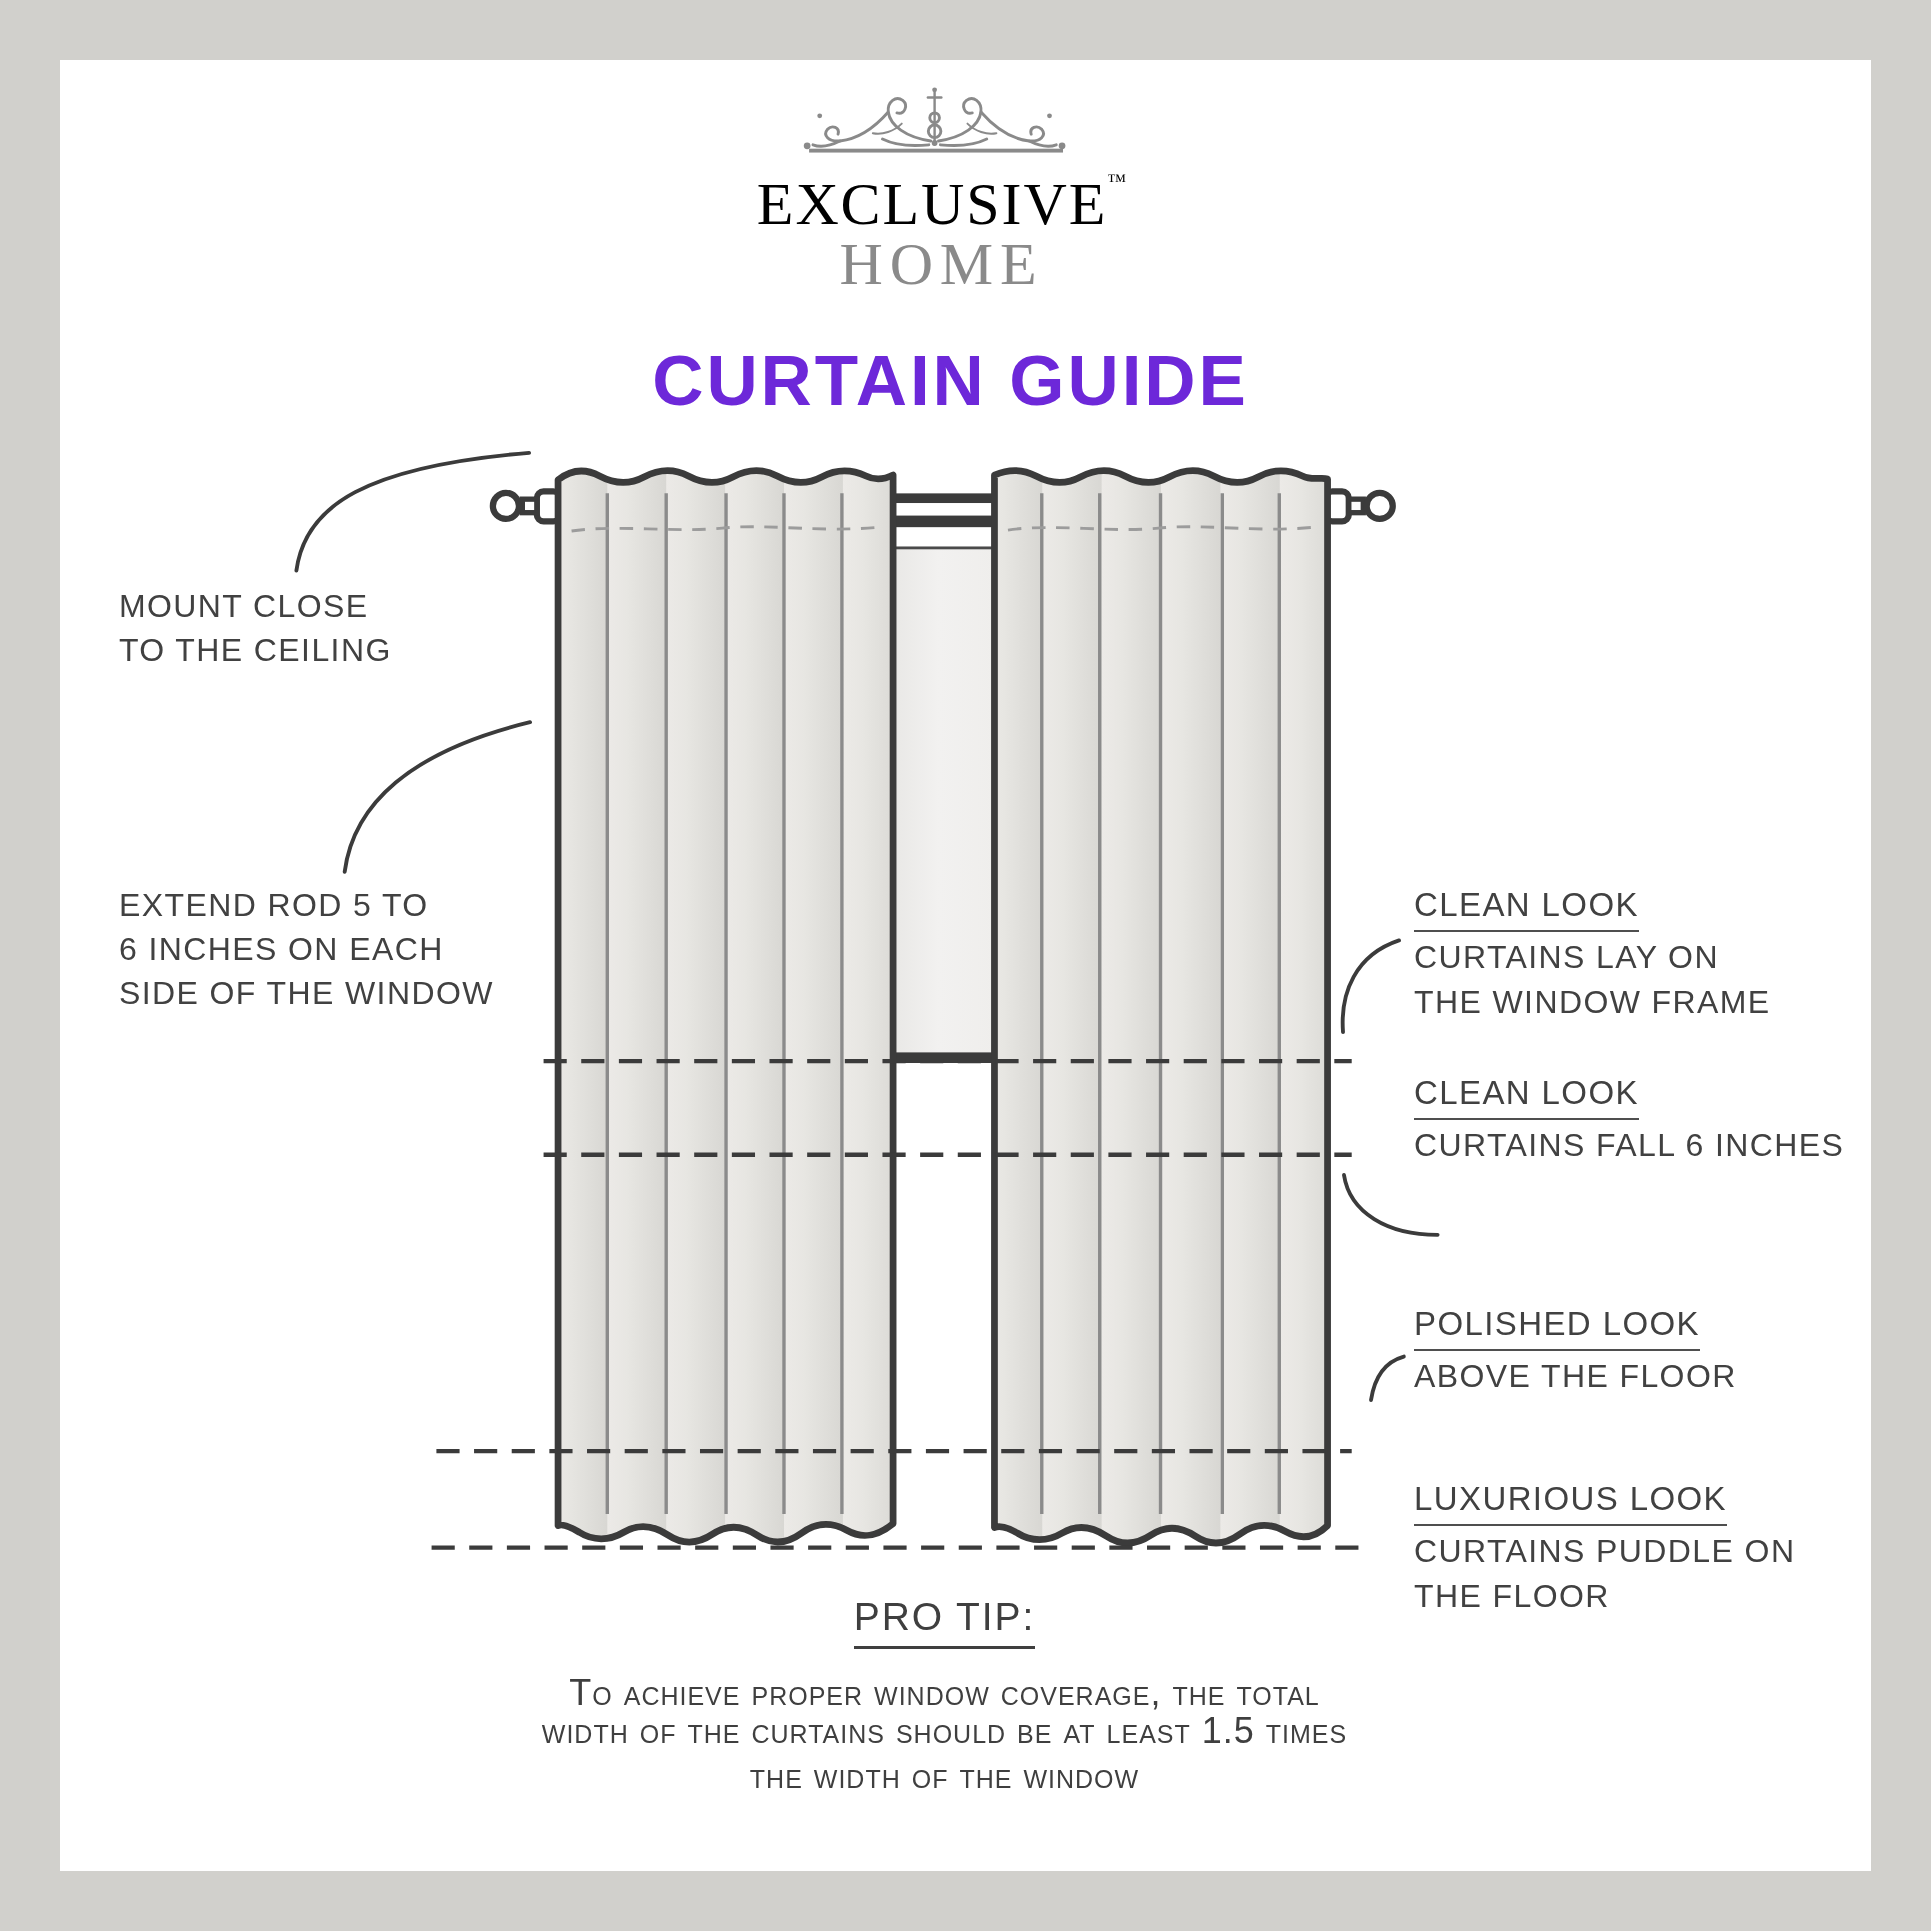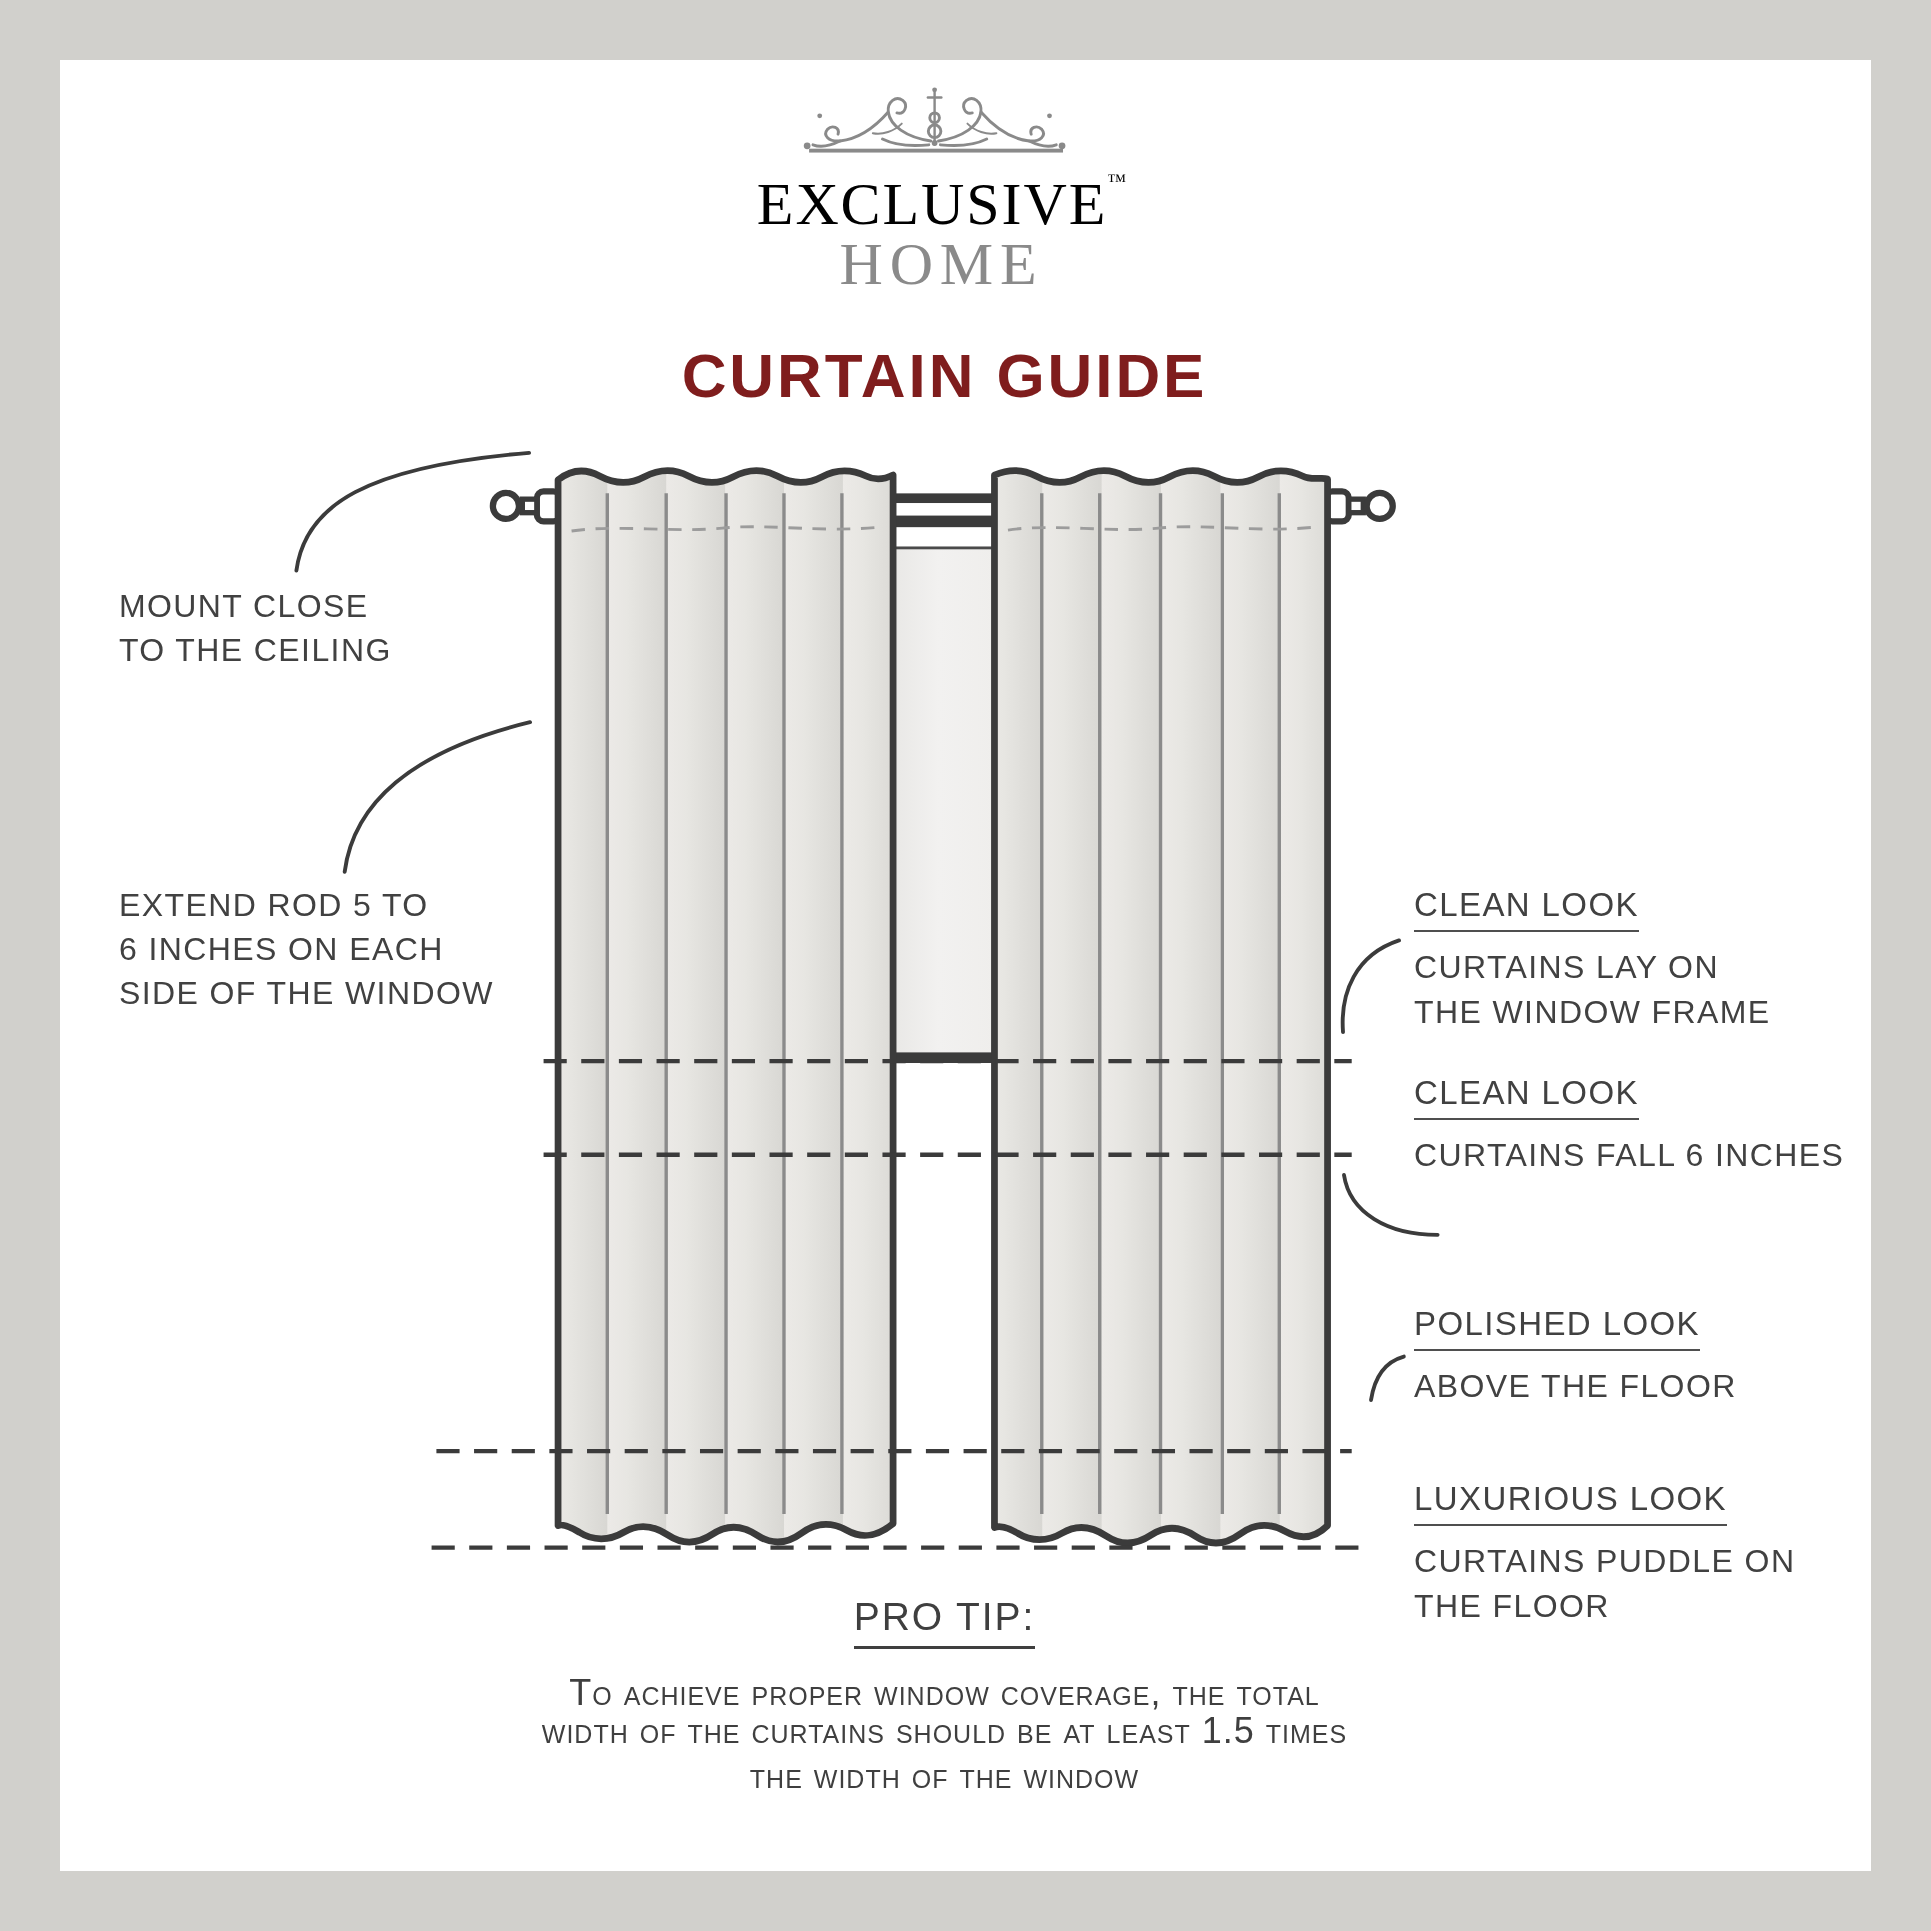--- a/index.html
+++ b/index.html
@@ -22,30 +22,30 @@
   }
   #brand-top sup{font-size:19.3px;letter-spacing:0;vertical-align:37px;}
   #brand-bottom{
     left:0;top:230px;width:1883px;text-align:center;
     font-family:"Liberation Serif",serif;
     font-size:60px;letter-spacing:6.8px;color:#8a8a8a;
   }
   
   #page-title{
     left:0;top:340px;width:1889px;text-align:center;
-    font-size:62px;font-weight:700;letter-spacing:2.9px;color:#7f1d1d;
+    font-size:71px;font-weight:700;letter-spacing:2.9px;color:#6d28d9;padding-left:6px;
   }
   
   .note{
     color:#414141;font-size:32px;line-height:44px;letter-spacing:1.4px;
   }
   .look{color:#414141;}
   .look-heading{
     display:inline-block;font-size:33px;letter-spacing:1.4px;
-    border-bottom:2.9px solid #4f4f4f;padding-bottom:5.8px;margin-bottom:13px;
+    border-bottom:2.9px solid #4f4f4f;padding-bottom:5.8px;margin-bottom:3px;
   }
   .look-line{font-size:32px;line-height:45px;letter-spacing:1.4px;}
   
   #protip-heading-wrap{
     left:0;top:1595px;width:1889px;text-align:center;
   }
   #protip-heading{
     display:inline-block;font-size:39px;letter-spacing:1.9px;color:#3f3f3f;
     border-bottom:3.9px solid #3f3f3f;padding-bottom:7px;
   }

